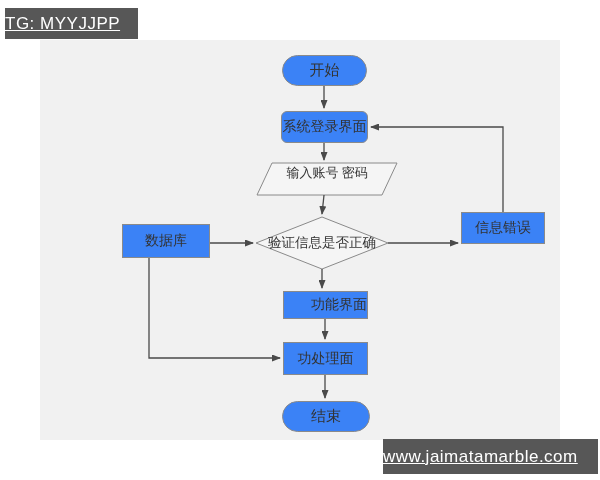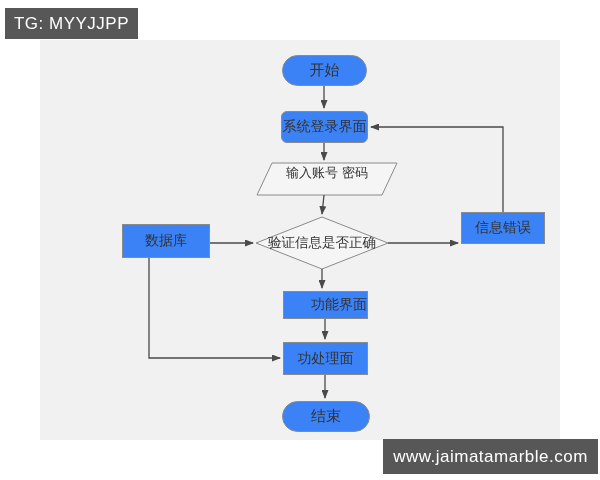--- a/index.html
+++ b/index.html
@@ -5,22 +5,22 @@
   html,body{margin:0;padding:0;}
   body{
     width:600px;height:480px;position:relative;overflow:hidden;
     background:#ffffff;
     font-family:"DejaVu Serif","Liberation Serif",serif;
   }
   
   .bar{
     position:absolute;background:#575757;color:#ffffff;
     font-family:"Liberation Sans","DejaVu Sans",sans-serif;
-    display:flex;align-items:center;justify-content:center;
-    font-size:17px;letter-spacing:0.5px;z-index:5;
+    display:flex;align-items:center;
+    font-size:17px;letter-spacing:0.5px;z-index:5;text-decoration:underline;
   }
   .bar-tag{left:5px;top:8px;width:133px;height:31px;}
   .bar-url{left:383px;top:439px;width:215px;height:35px;}
   
   .canvas{
     position:absolute;left:40px;top:40px;width:520px;height:400px;
     background:#f1f1f1;z-index:1;
   }
   .connector-layer{
     position:absolute;left:0;top:0;width:600px;height:480px;z-index:2;
@@ -40,21 +40,21 @@
   .n-error{left:461px;top:212px;width:84px;height:32px;}
   .n-function{left:283px;top:291px;width:85px;height:28px;justify-content:flex-end;}
   .n-process{left:283px;top:342px;width:85px;height:33px;}
   .n-end{left:282px;top:401px;width:88px;height:31px;}
   
   .overlay{
     position:absolute;z-index:4;color:#333333;
     display:flex;flex-direction:column;align-items:center;justify-content:center;
     text-align:center;pointer-events:none;
   }
-  .t-input{left:257px;top:163px;width:140px;height:20px;font-size:13px;line-height:16px;}
+  .t-input{left:257px;top:163px;width:140px;height:20px;font-size:13px;line-height:16px;font-family:Liberation Serif, serif;}
   .t-verify{left:256px;top:231px;width:132px;height:24px;font-size:13.5px;}
 </style>
 </head>
 <body>
 
 <div class="bar bar-tag">
   <span>TG: MYYJJPP</span>
 </div>
 
 <div class="canvas"></div>

